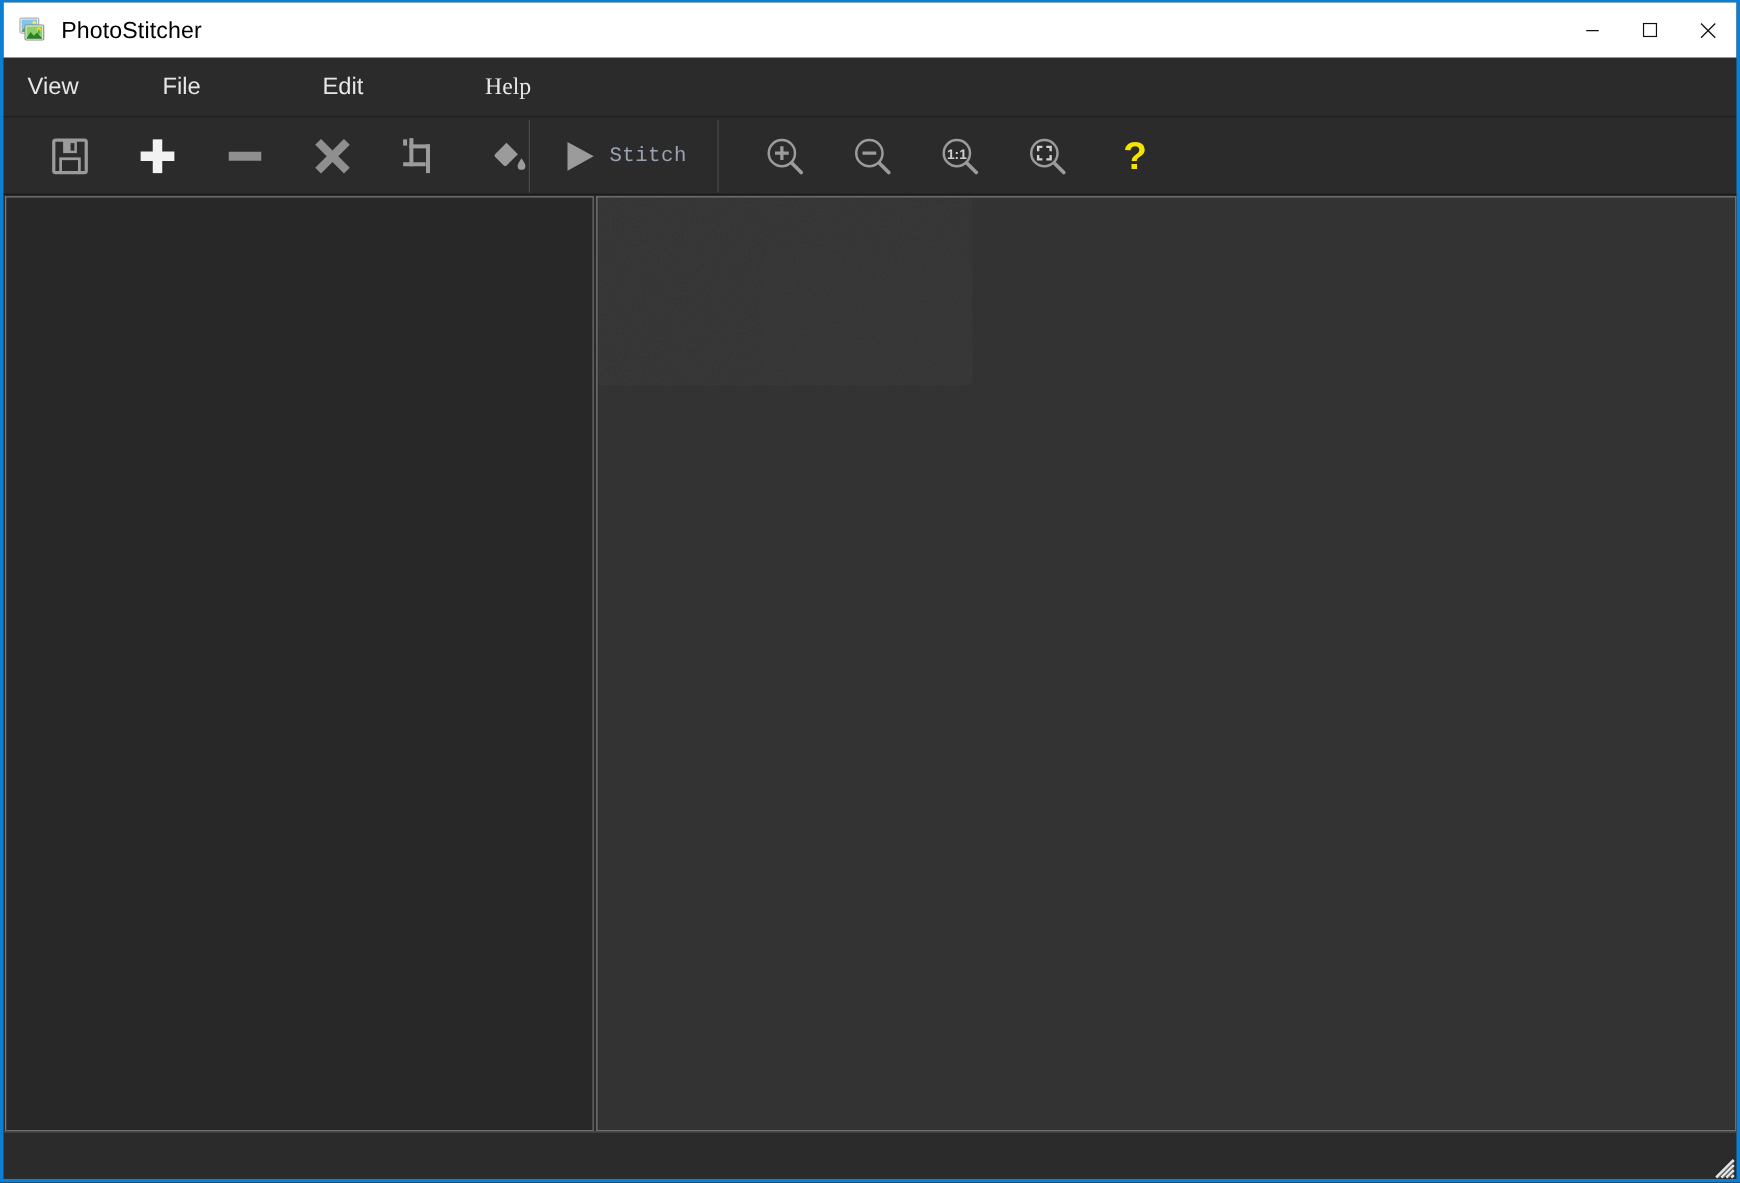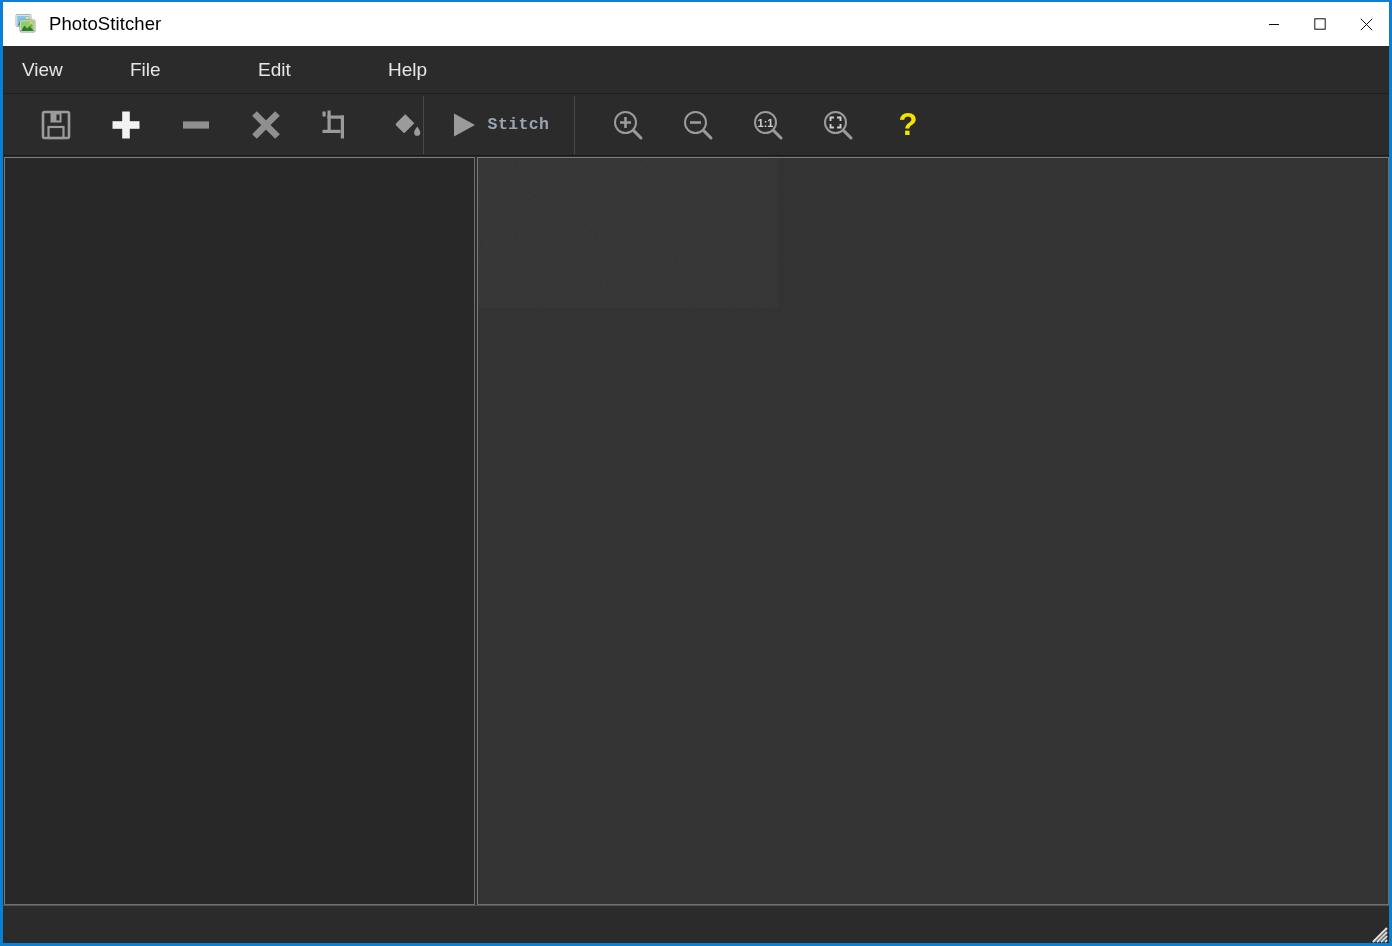--- a/index.html
+++ b/index.html
@@ -85,21 +85,21 @@
     font-size: 19px;
     font-family: "Liberation Sans", sans-serif;
     cursor: default;
     padding: 4px 0;
     text-align: left;
     white-space: nowrap;
   }
   #menu-file { margin-left: 19px; width: 108px; }
   #menu-edit { width: 128px; }
   #menu-view { width: 130px; }
-  #menu-help { width: 100px; }
+  #menu-help { width: 100px; font-family: Liberation Serif, serif; }
 
   
   #toolbar {
     height: 61px;
     min-height: 61px;
     background: #2b2b2b;
     display: flex;
     align-items: center;
     position: relative;
     border-bottom: 1px solid #1a1a1a;
@@ -120,21 +120,20 @@
     height: 58px;
     display: flex;
     align-items: center;
     justify-content: center;
     gap: 9px;
     cursor: default;
     border-left: 1px solid #4a4a4a;
     border-right: 1px solid #4a4a4a;
     box-sizing: border-box;
     flex: 0 0 auto;
-    font-weight: bold;
   }
   #stitch-label {
     font-family: "Liberation Mono", monospace;
     font-size: 16.5px;
     color: #9aa4b0;
     letter-spacing: 0.4px;
   }
 
   
   #work-area {

